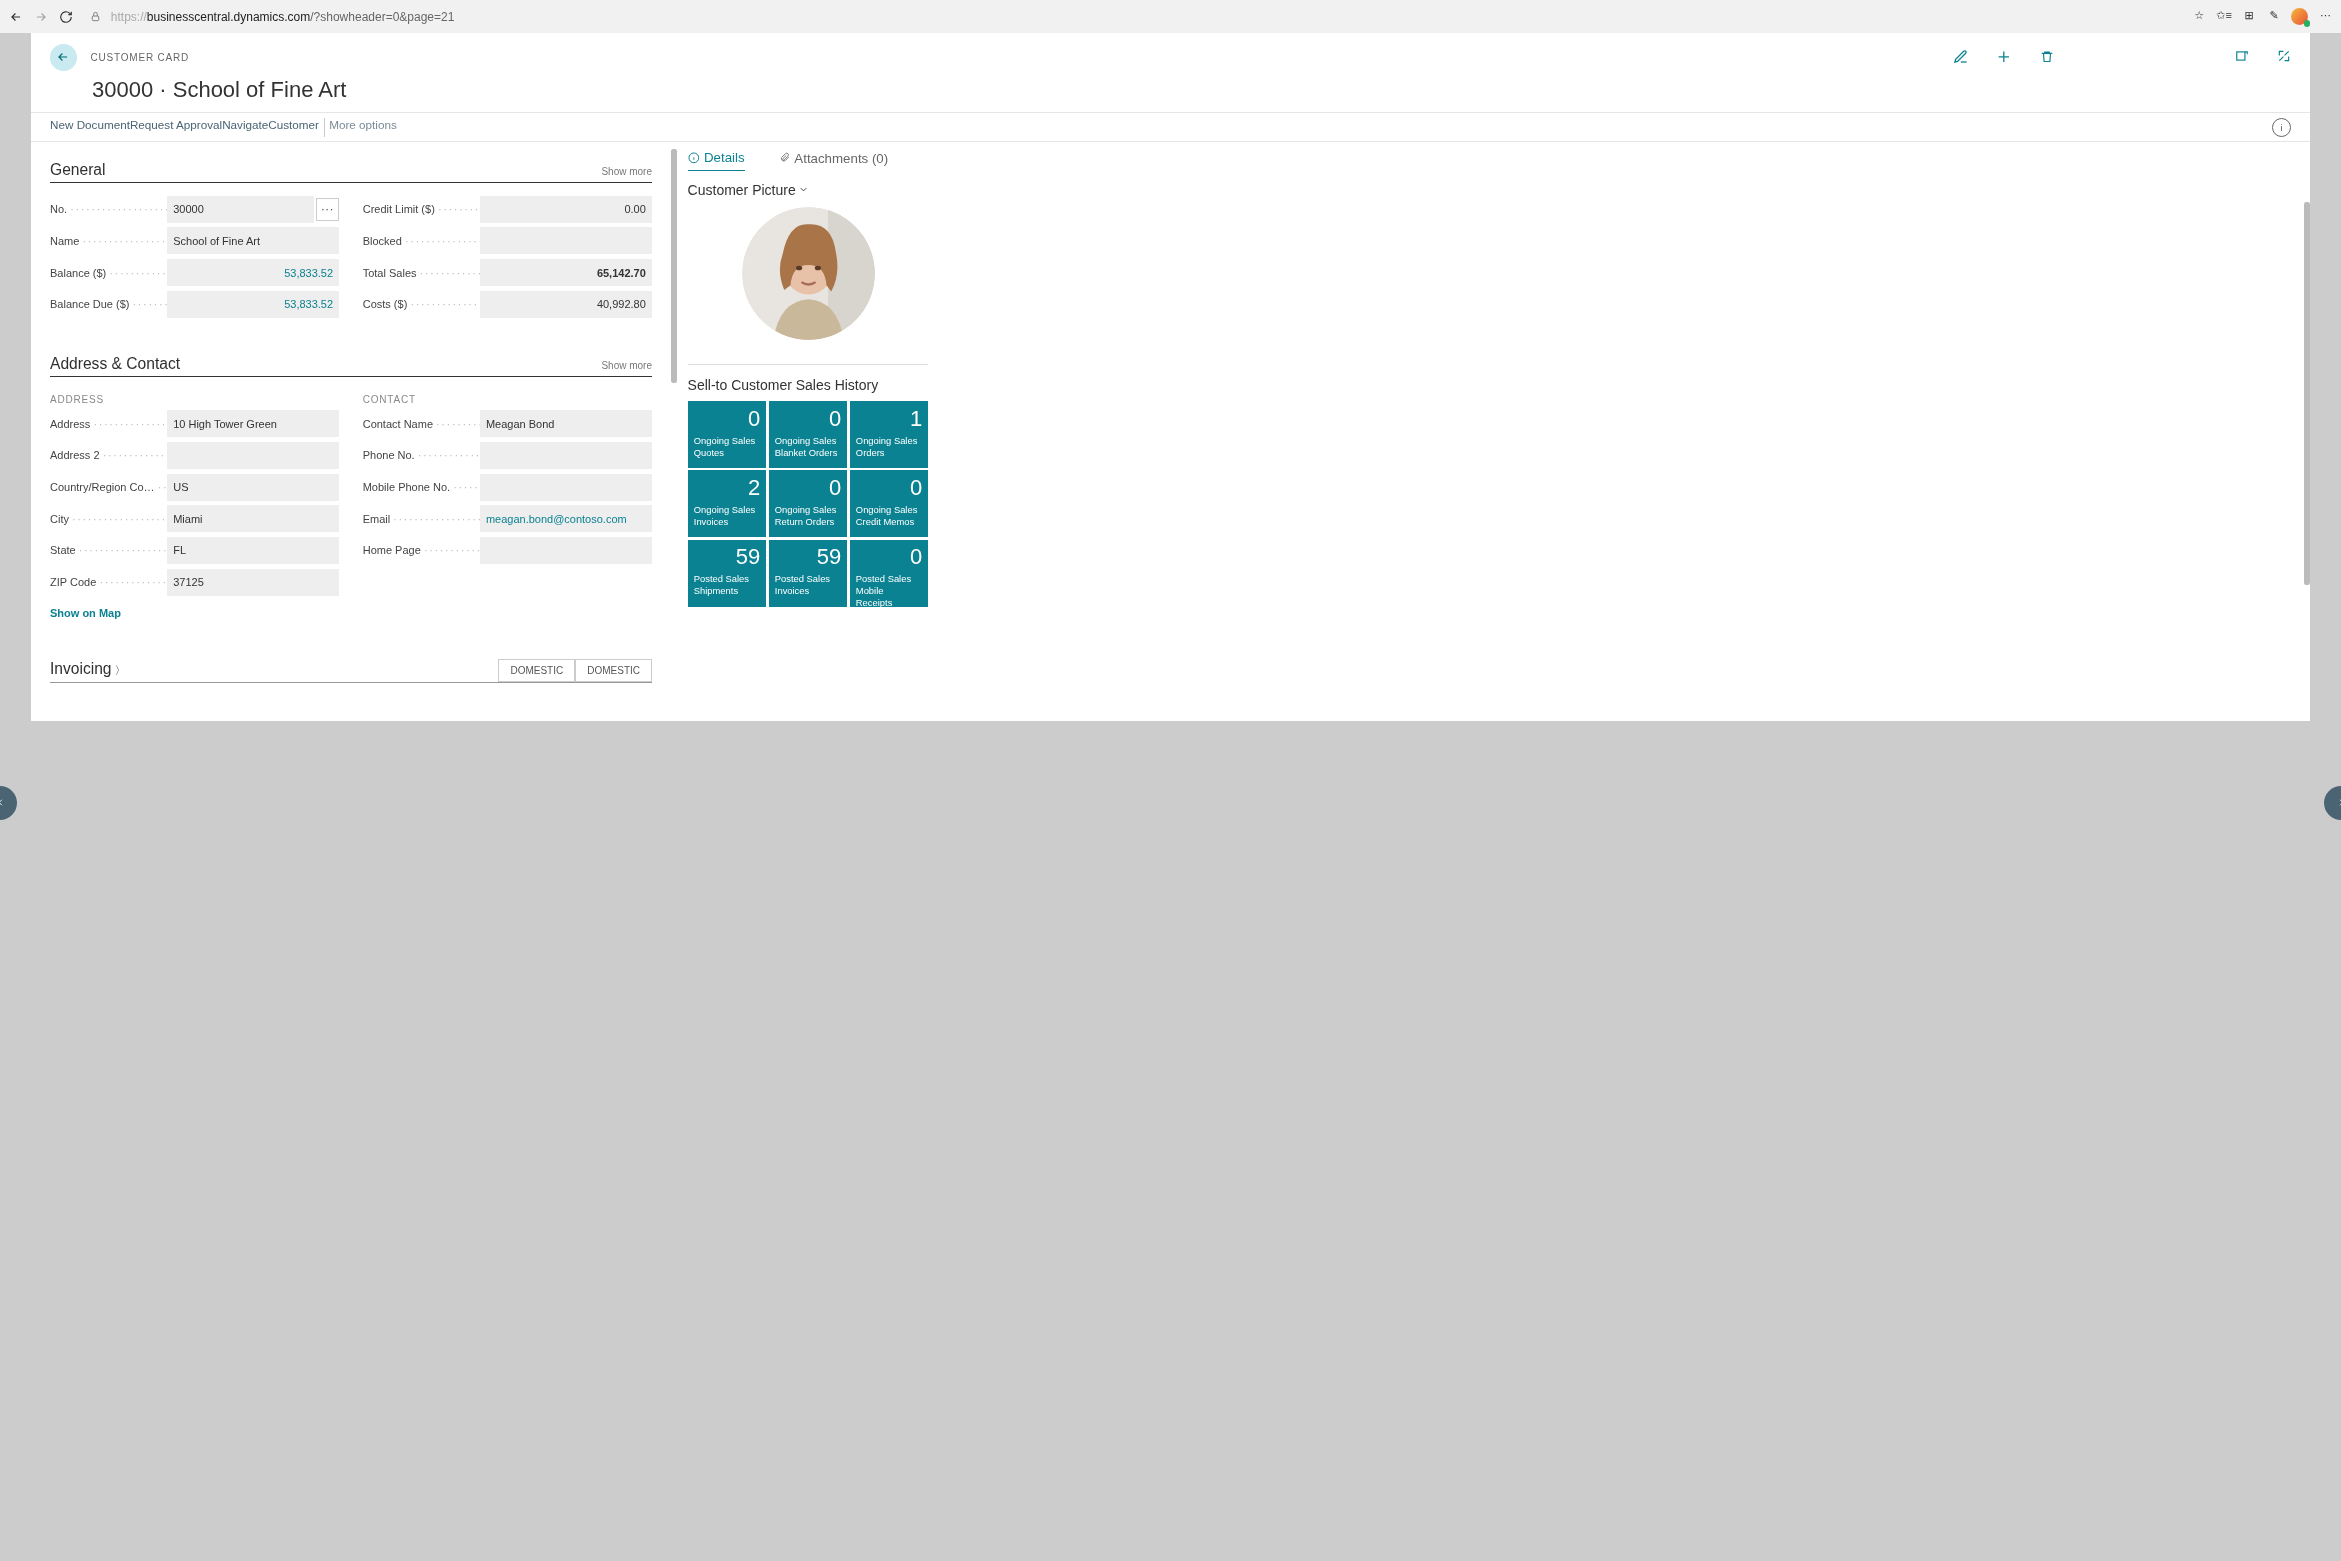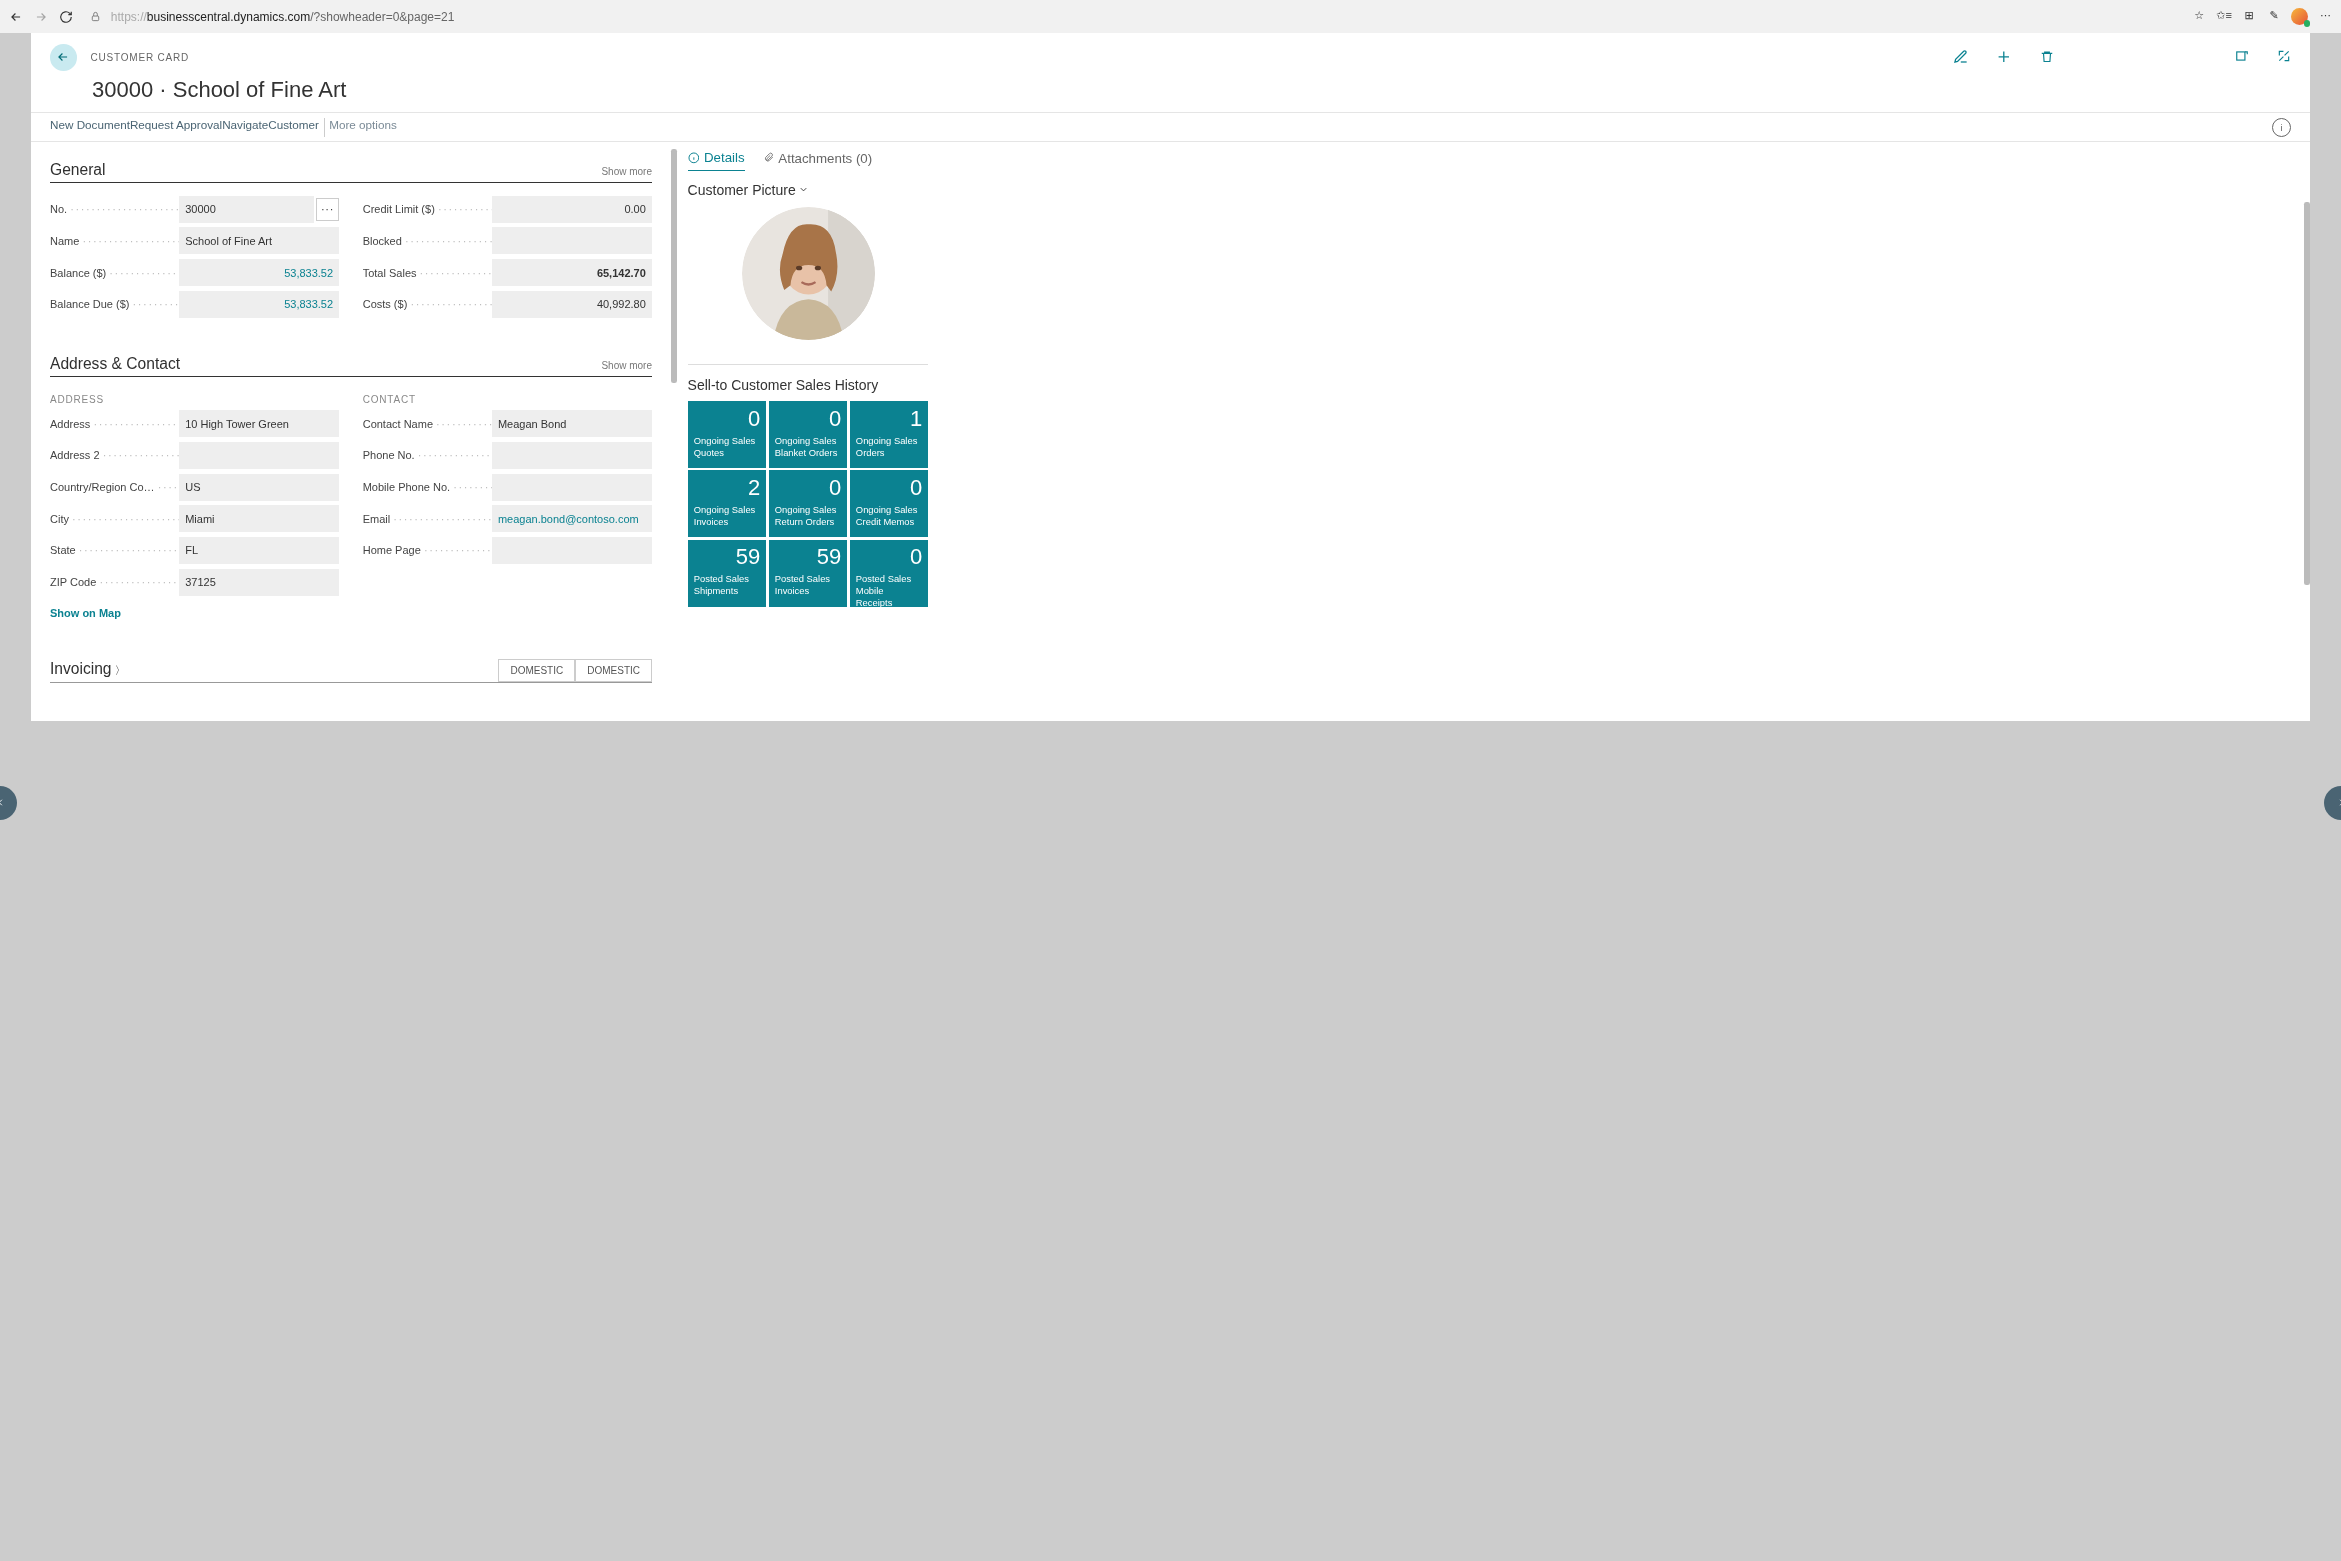--- a/index.html
+++ b/index.html
@@ -38,33 +38,33 @@
 .main-col { flex: 1; padding: 14px 19px 31px 19px; max-width: 640px; position: relative; }
 .side-col { width: 273px; padding: 7.8px 15.6px; border-left: 0.8px solid transparent; }
 
 .section-header { display: flex; align-items: baseline; border-bottom: 1.6px solid #333; margin-bottom: 7.8px; padding-top: 4.7px; }
 .section-title { font-size: 15.6px; font-weight: 400; color: #303030; padding-bottom: 3.1px; }
 .chevron { margin-left: 3.1px; font-size: 11px; }
 .show-more { margin-left: auto; font-size: 10px; color: #777; cursor: pointer; padding-bottom: 3.1px; }
 
 .field-grid { display: grid; grid-template-columns: 1fr 1fr; gap: 0 23.4px; }
 .field { display: flex; align-items: center; margin: 4.7px 0; }
-.field-label { width: 129px; font-size: 11px; color: #444; position: relative; overflow: hidden; white-space: nowrap; }
+.field-label { width: 117px; font-size: 11px; color: #444; position: relative; overflow: hidden; white-space: nowrap; }
 .field-label::after { content: "·····························"; letter-spacing: 1.6px; color: #bbb; padding-left: 3.1px; }
 .field-value { flex: 1; background: #eee; padding: 4.7px 6.2px; font-size: 11px; color: #333; height: 27px; display: flex; align-items: center; }
 .field-value.num { justify-content: flex-end; }
 .field-value.link { color: #0b8291; justify-content: flex-end; }
 .field-value.link-left { color: #0b8291; }
 .field-value.bold { font-weight: 600; }
 .field-more-btn { width: 23.4px; height: 23.4px; border: 0.8px solid #ccc; background: #fff; display: flex; align-items: center; justify-content: center; cursor: pointer; margin-left: 1.6px; letter-spacing: 0.8px; }
 
 .subsection-label { font-size: 10px; color: #888; letter-spacing: 0.8px; margin: 9.4px 0 4.7px; }
 .link-button { color: #0b8291; font-weight: 600; margin-top: 11px; cursor: pointer; font-size: 11px; }
 
-.side-tabs { display: flex; gap: 19px; border-bottom: 0; margin-bottom: 11px; }
+.side-tabs { display: flex; gap: 35px; border-bottom: 0; margin-bottom: 11px; }
 .side-tab { display: flex; align-items: center; gap: 4.7px; font-size: 13.3px; color: #666; padding-bottom: 4.7px; cursor: pointer; }
 .side-tab.active { color: #0b8291; border-bottom: 1.6px solid #0b8291; font-weight: 500; }
 .side-section-title { font-size: 14px; font-weight: 500; color: #333; margin: 7.8px 0; display: flex; align-items: center; gap: 2px; }
 .customer-pic { width: 133px; height: 133px; border-radius: 50%; margin: 9.4px auto 23.4px; display: block; overflow: hidden; }
 
 .tiles { display: grid; grid-template-columns: repeat(3, 1fr); gap: 2.3px; }
 .tile { background: #0b8291; color: #fff; height: 67px; padding: 4.7px 6.2px; display: flex; flex-direction: column; cursor: pointer; }
 .tile-num { font-size: 22px; font-weight: 300; text-align: right; margin-bottom: 3.1px; }
 .tile-label { font-size: 9.4px; line-height: 1.25; }
 

